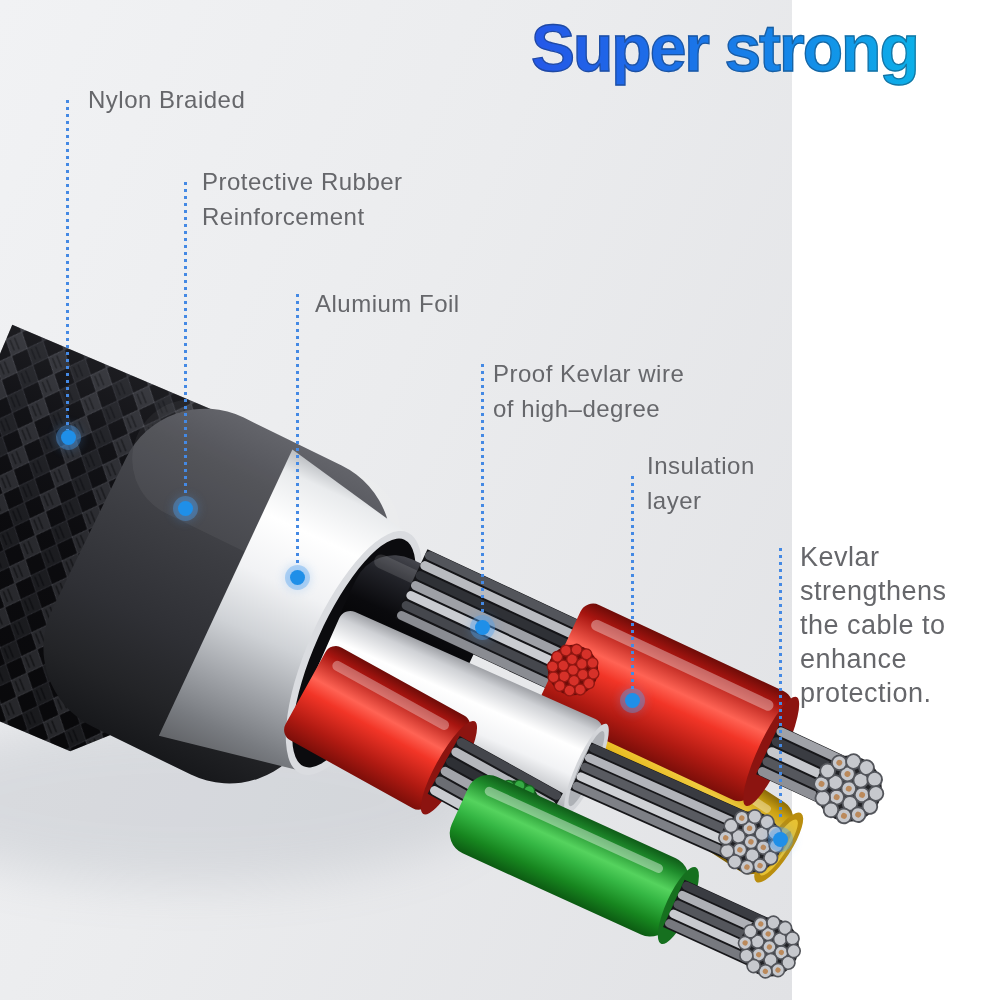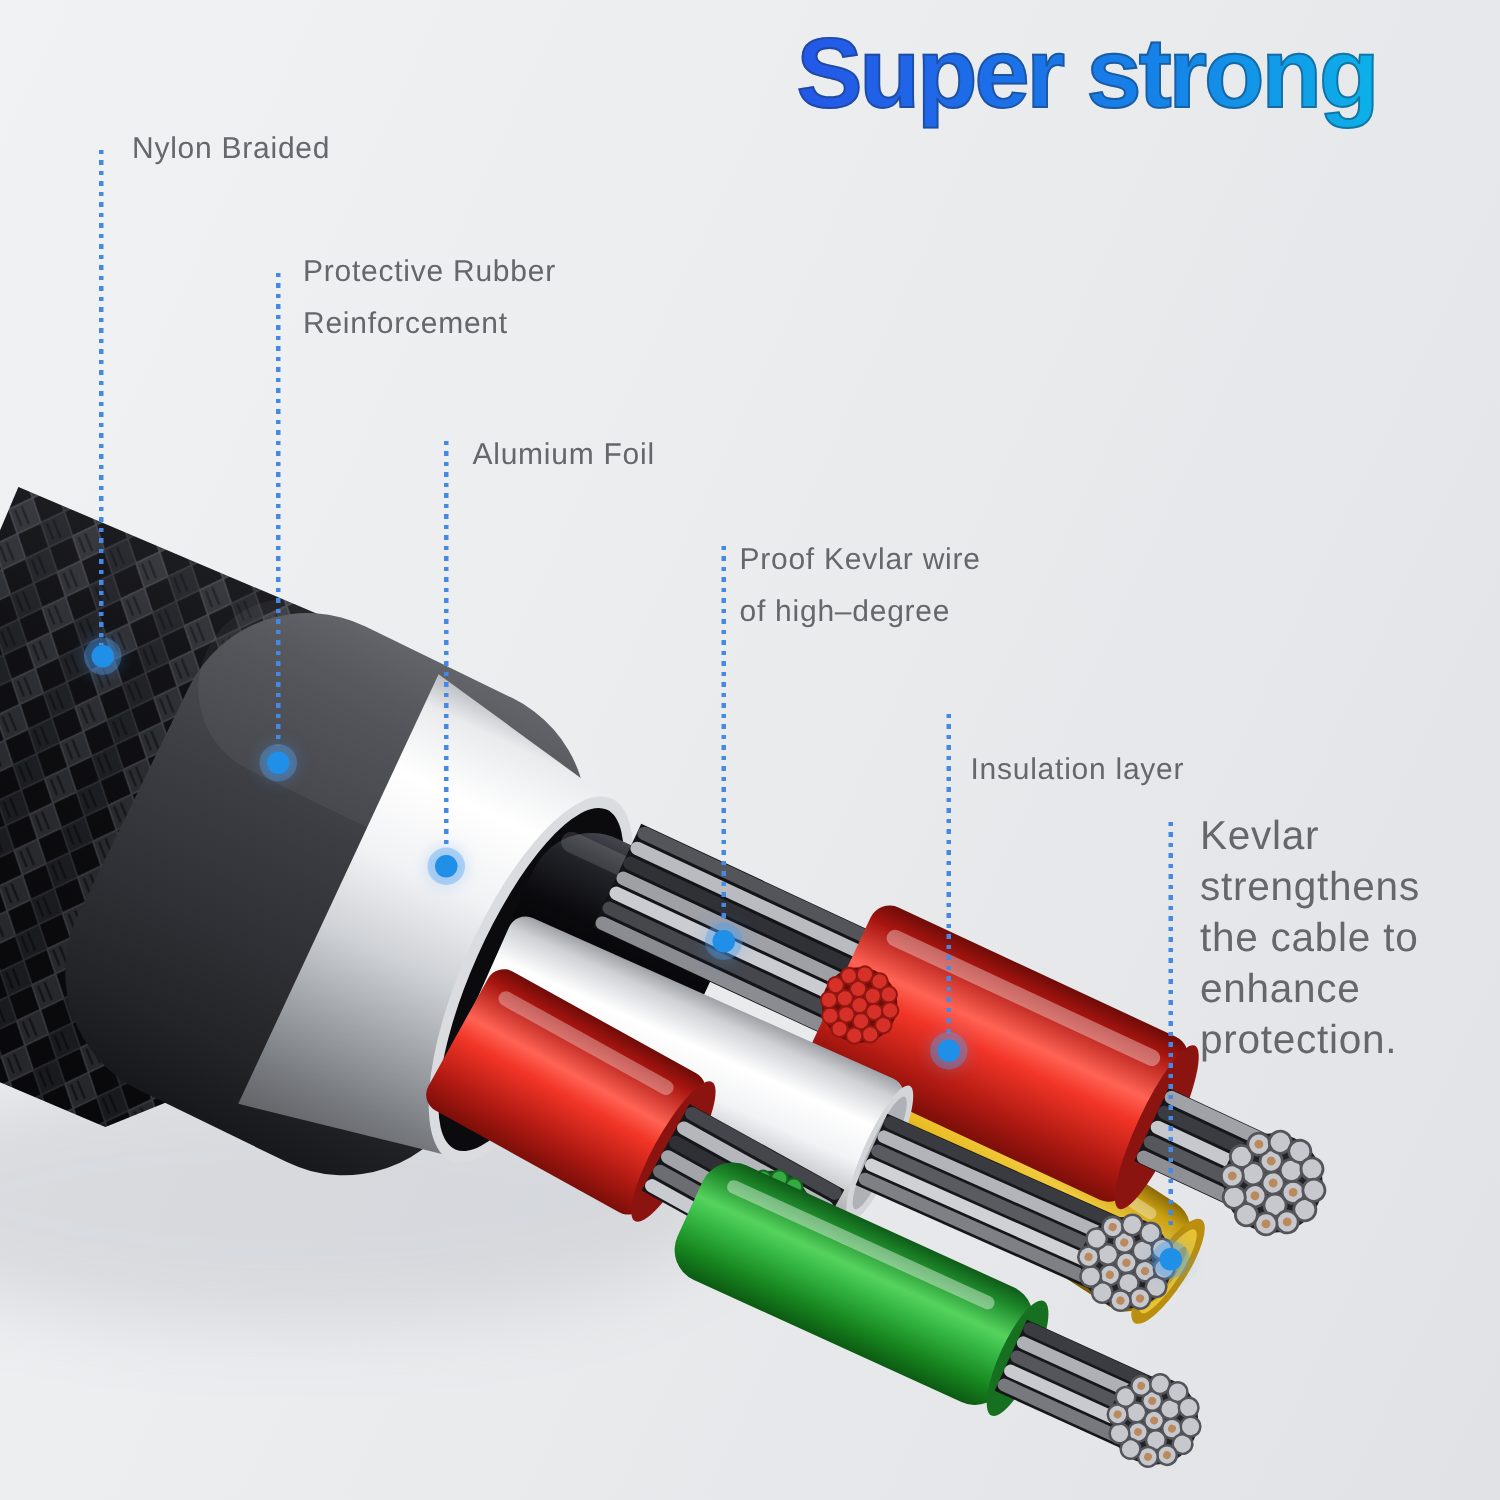--- a/index.html
+++ b/index.html
@@ -1,31 +1,31 @@
 <!DOCTYPE html>
 <html><head>
 <meta charset="utf-8">
 <style>
   html,body{margin:0;padding:0;}
   body{width:1000px;height:1000px;overflow:hidden;
        font-family:"Liberation Sans","DejaVu Sans",sans-serif;}
-  .stage{position:relative;width:1000px;height:1000px;
+  .stage{position:relative;width:792px;height:1000px;
          background:linear-gradient(115deg,#f1f2f4 0%,#ebecee 45%,#e1e2e5 100%);}
   svg.scene{position:absolute;left:0;top:0;}
 
   
   .title{position:absolute;left:531px;top:6px;width:460px;
          font-size:66px;line-height:85px;font-weight:800;letter-spacing:-2px;
          background:linear-gradient(90deg,#2457e8 0%,#1585e8 55%,#07c9e9 100%);
          -webkit-background-clip:text;background-clip:text;color:transparent;
          -webkit-text-stroke:1.3px rgba(28,52,78,0.45);}
   .title .tline{display:block;white-space:nowrap;}
 
   
-  .co-text{position:absolute;color:#66676b;font-size:20px;line-height:35px;
+  .co-text{position:absolute;color:#66676b;font-size:24px;line-height:35px;
            letter-spacing:.5px;white-space:pre-line;}
   .co-line{position:absolute;width:3px;
            background-image:repeating-linear-gradient(to bottom,
              #4489e4 0px,#4489e4 3px,rgba(68,137,228,0) 3px,rgba(68,137,228,0) 7px);}
   .co-dot{position:absolute;width:15px;height:15px;border-radius:50%;
           background:#1f8fe8;
           box-shadow:0 0 0 5px rgba(80,160,240,.38),0 0 10px 6px rgba(80,160,240,.22);}
 
   #co1-text{left:88px;top:82px;}
   #co1-line{left:66px;top:100px;height:330px;}
@@ -36,21 +36,21 @@
   #co2-dot{left:178px;top:501px;}
 
   #co3-text{left:315px;top:286px;text-align:center;}
   #co3-line{left:296px;top:294px;height:272px;}
   #co3-dot{left:290px;top:570px;}
 
   #co4-text{left:493px;top:356px;}
   #co4-line{left:481px;top:364px;height:252px;}
   #co4-dot{left:475px;top:620px;}
 
-  #co5-text{left:647px;top:496px;}
+  #co5-text{left:647px;top:448px;}
   #co5-line{left:631px;top:476px;height:213px;}
   #co5-dot{left:625px;top:693px;}
 
   #co6-text{left:800px;top:540px;font-size:27px;line-height:34px;}
   #co6-line{left:779px;top:548px;height:272px;}
   #co6-dot{left:773px;top:832px;}
 </style>
 </head>
 <body>
 

